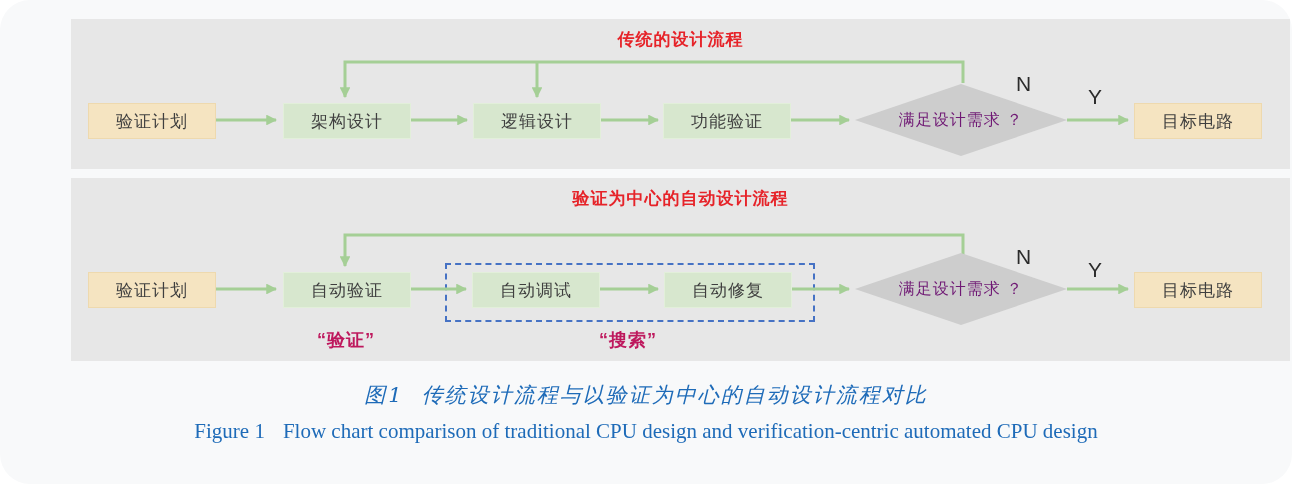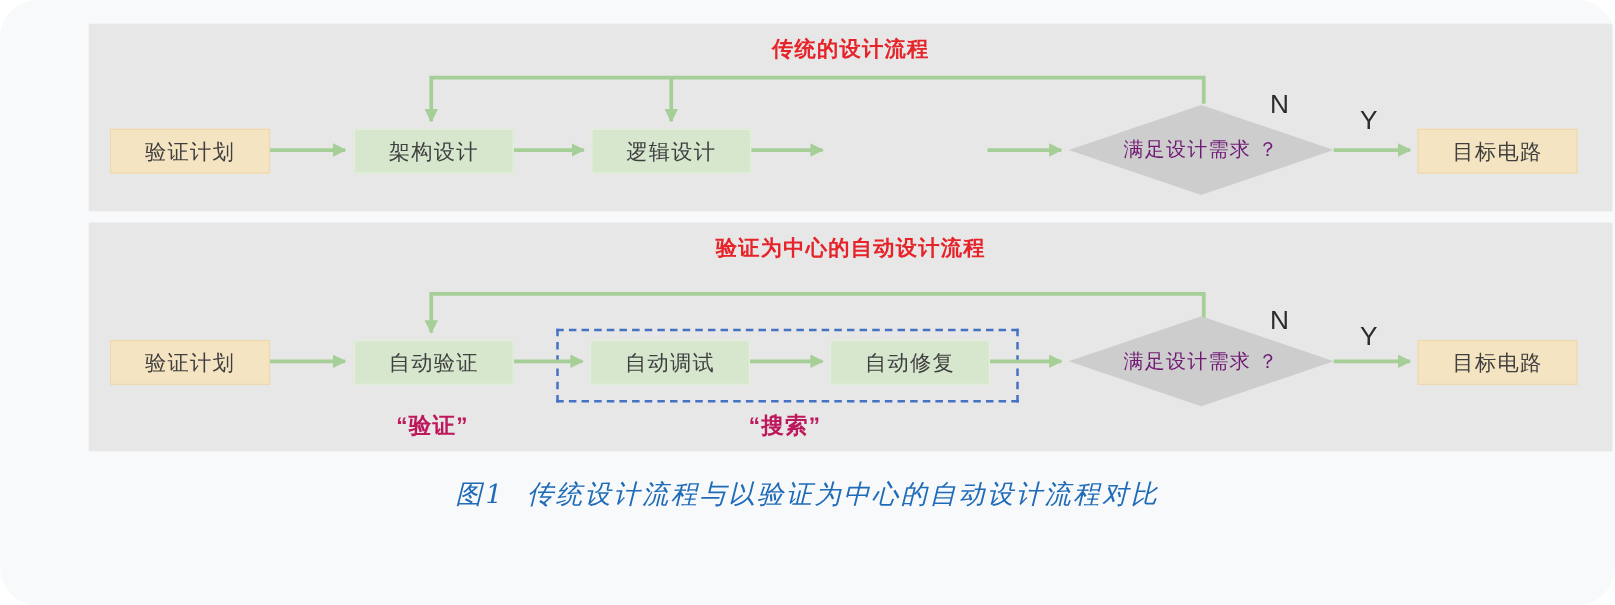--- a/index.html
+++ b/index.html
@@ -55,20 +55,21 @@
       <path d="M529 101 L587 101" fill="none" stroke="#a5cf96" stroke-width="3" marker-end="url(#ah1)"></path>
       <path d="M719 101 L778 101" fill="none" stroke="#a5cf96" stroke-width="3" marker-end="url(#ah1)"></path>
       <path d="M996 101 L1057 101" fill="none" stroke="#a5cf96" stroke-width="3" marker-end="url(#ah1)"></path>
 
       <polygon points="784,101 890,65 996,101 890,137" fill="#cdcdcd"></polygon>
     </svg>
 
     <div class="node yellow" style="left:17px;top:84px;width:126px;">验证计划</div>
     <div class="node green" style="left:212px;top:84px;width:126px;">架构设计</div>
     <div class="node green" style="left:402px;top:84px;width:126px;">逻辑设计</div>
+    <div class="node green" style="left:592px;top:84px;width:126px;">功能验证</div>
     <div class="decision-text" style="left:794px;top:84px;width:192px;height:34px;">满足设计需求 ？</div>
     <div class="node yellow" style="left:1063px;top:84px;width:126px;">目标电路</div>
 
     <div class="branch" style="left:945px;top:53px;">N</div>
     <div class="branch" style="left:1017px;top:66px;">Y</div>
   </div>
 
   <div class="panel panel2">
     <div class="panel-title">验证为中心的自动设计流程</div>
 
@@ -102,14 +103,17 @@
     <div class="branch" style="left:945px;top:67px;">N</div>
     <div class="branch" style="left:1017px;top:80px;">Y</div>
 
     <div class="quote-label" style="left:212px;top:150px;width:126px;">“验证”</div>
     <div class="quote-label" style="left:374px;top:150px;width:366px;">“搜索”</div>
   </div>
 
   <div class="caption-zh">
     <span class="cap-label">图1</span><span>传统设计流程与以验证为中心的自动设计流程对比</span>
   </div>
+  <div class="caption-en">
+    <span class="cap-label">Figure 1</span><span>Flow chart comparison of traditional CPU design and verification-centric automated CPU design</span>
+  </div>
 
 </div>
 
 </body></html>

